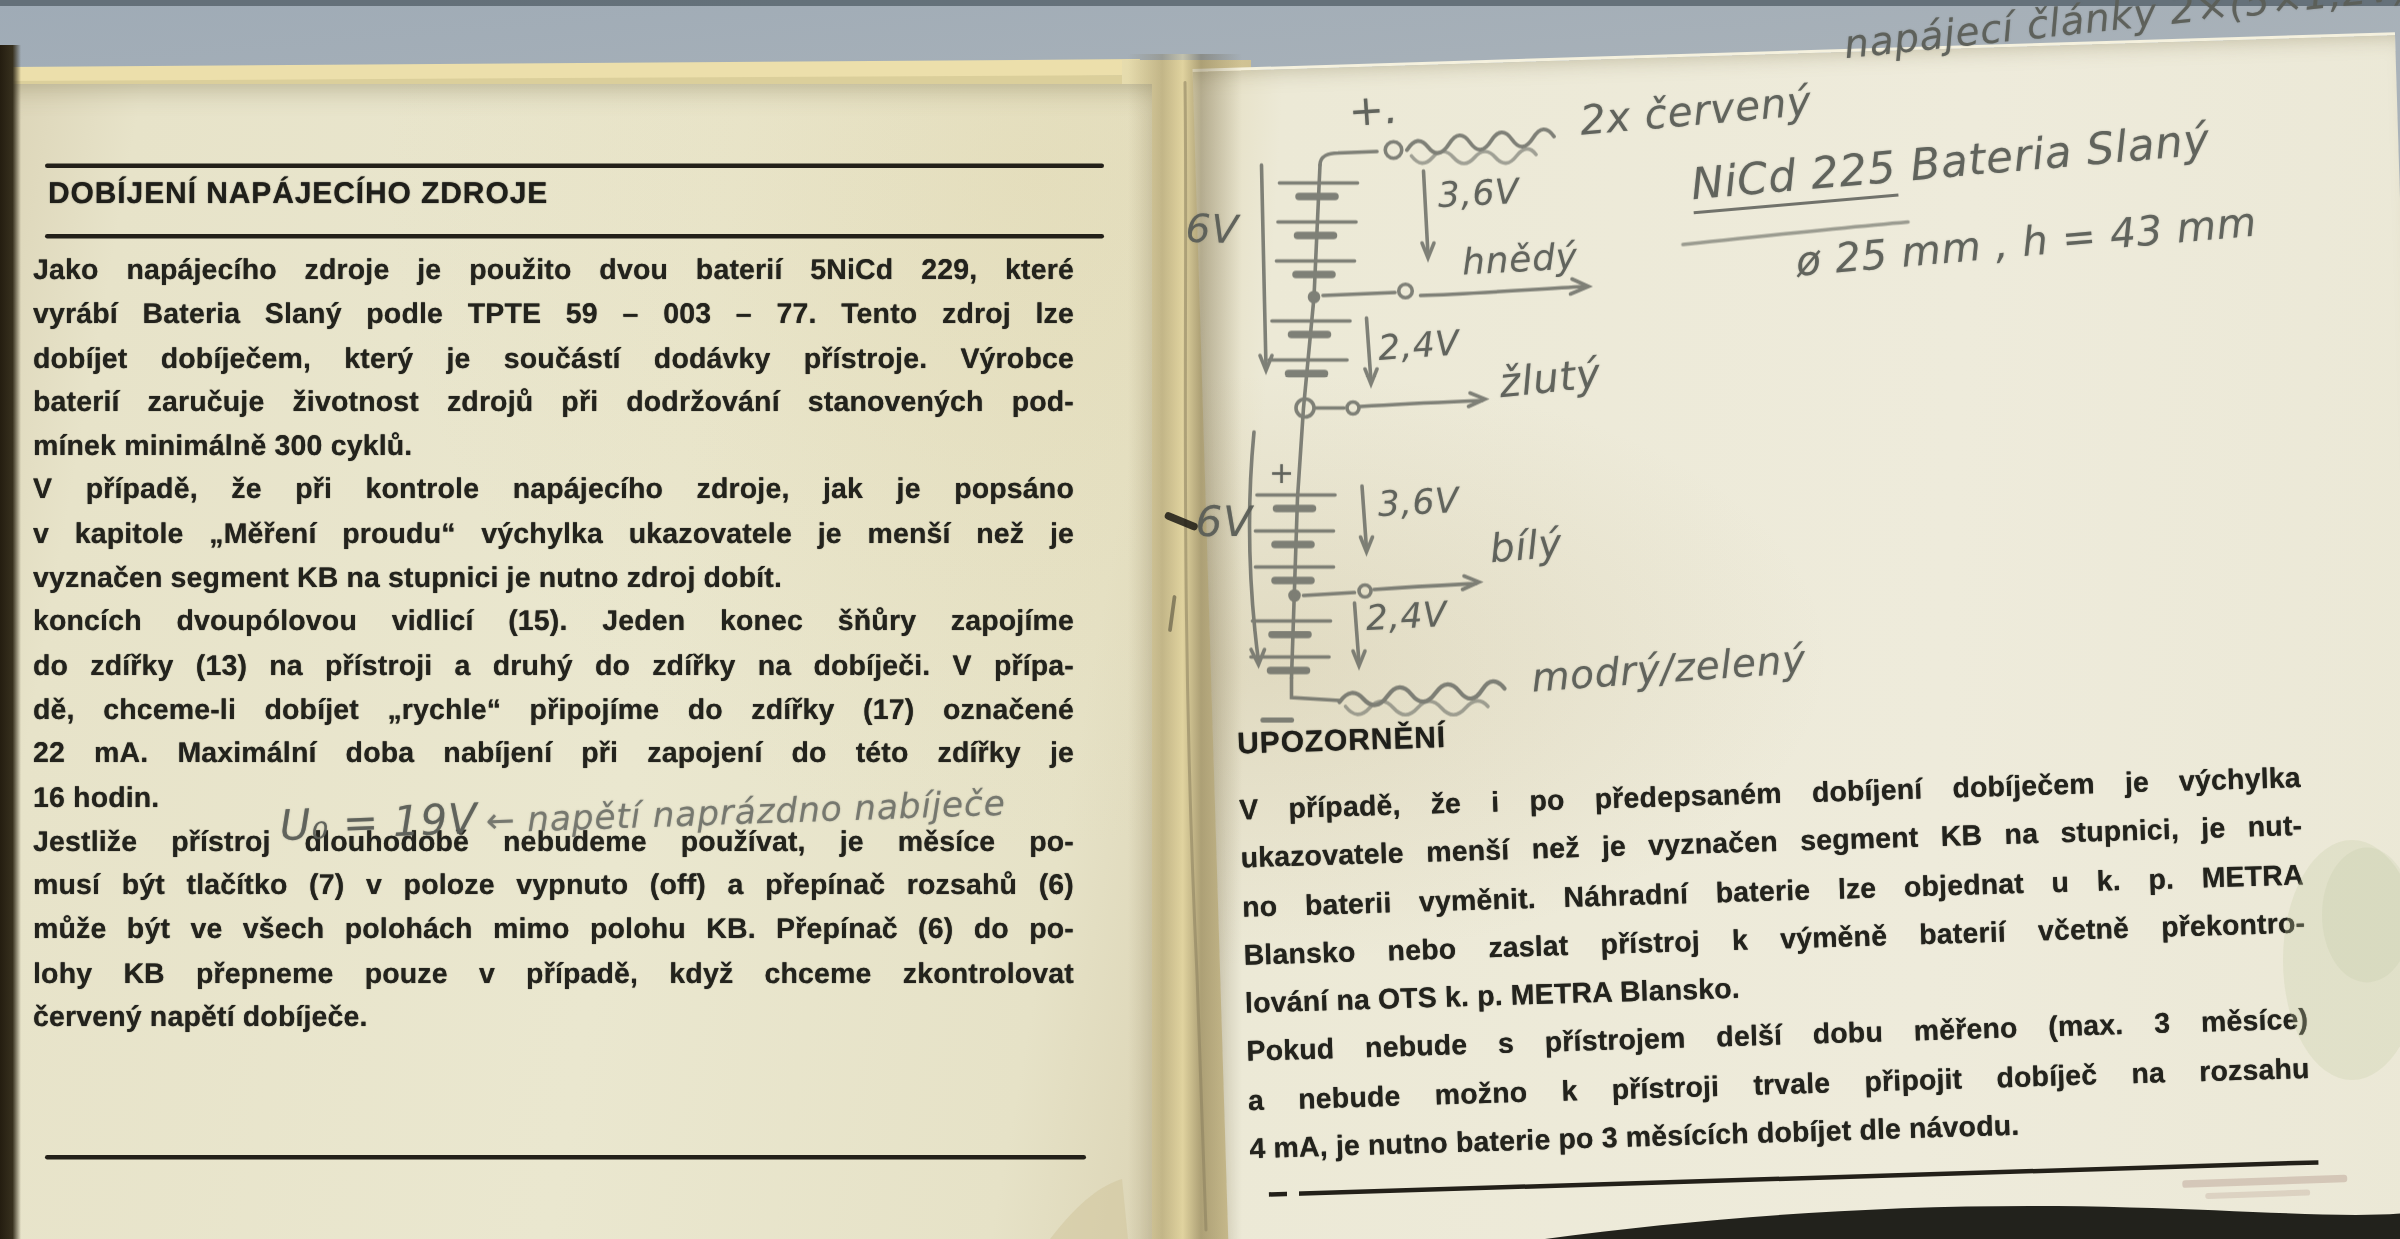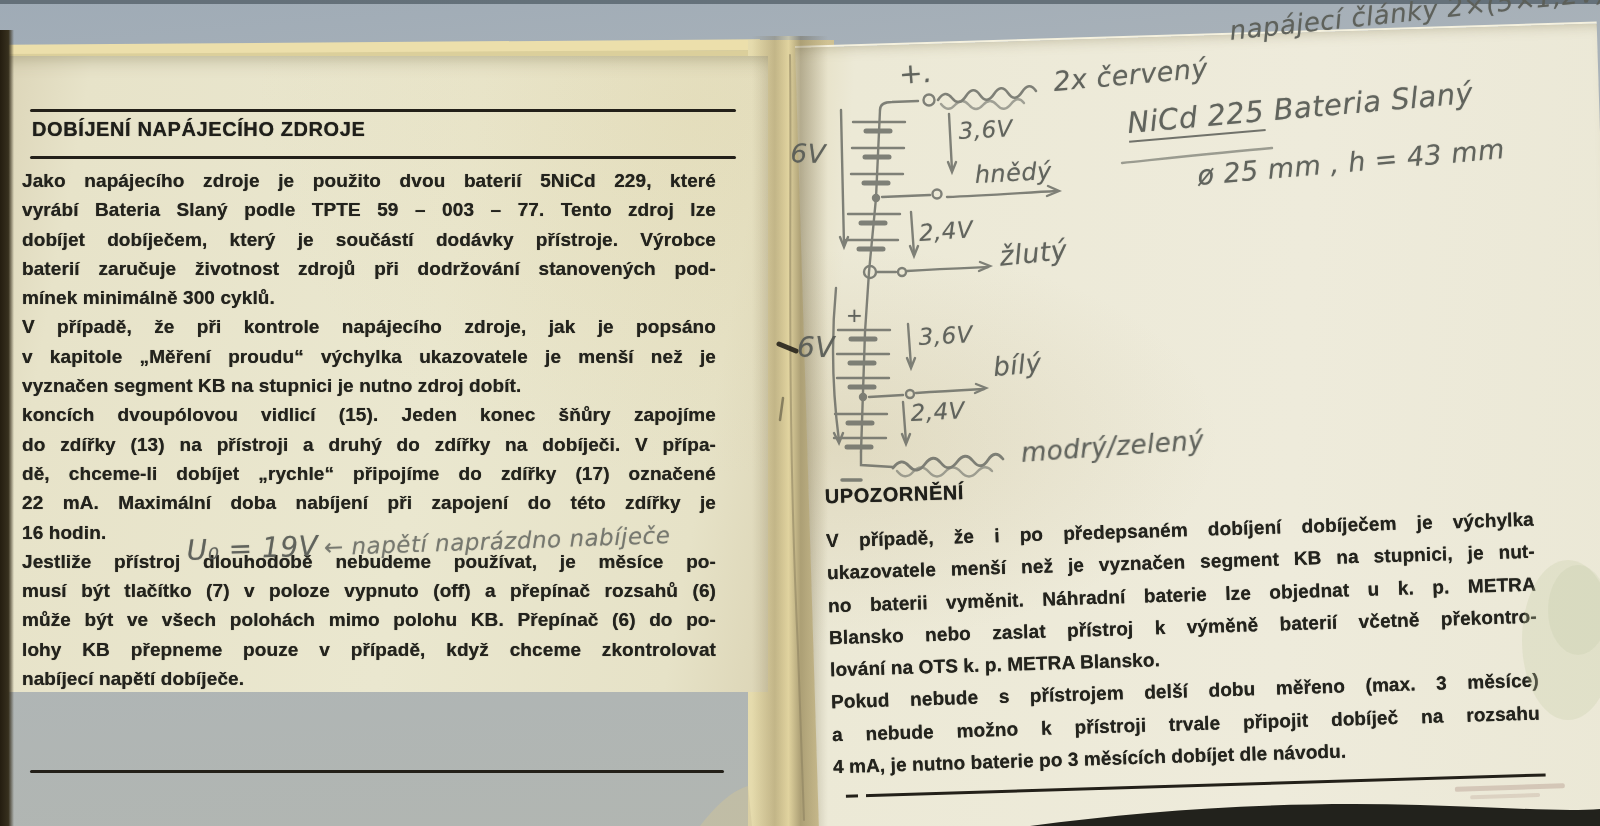--- a/index.html
+++ b/index.html
@@ -8,21 +8,21 @@
     background:linear-gradient(175deg,#9fabb6 0%,#a9b2b9 18%,#aeb5b8 55%,#b2b6b0 100%);
     font-family:"Liberation Sans",sans-serif;
   }
   #top-edge-line{position:absolute;left:0;top:0;width:1600px;height:4px;background:#55626a;opacity:.8;}
   
   .stack-strip{position:absolute;pointer-events:none;}
   #gutter-base{position:absolute;left:748px;top:40px;width:86px;height:786px;
     background:linear-gradient(90deg,#e6dcae 0%,#dccf9e 45%,#cfc192 100%);}
   
   #left-page{
-    position:absolute;left:6px;top:56px;width:762px;height:636px;
+    position:absolute;left:6px;top:56px;width:762px;height:770px;
     background:
       radial-gradient(ellipse at 90% 8%, rgba(214,196,130,.18), rgba(0,0,0,0) 45%),
       linear-gradient(100deg,#dcd5b8 0%,#e7e3c9 10%,#eae7cf 55%,#e6e2c7 88%,#dcd5b6 100%);
     box-shadow:inset 0 14px 18px -12px rgba(120,110,70,.45);
   }
   #left-dark-strip{position:absolute;left:0;top:30px;width:14px;height:796px;
     background:linear-gradient(90deg,#241d10 0%,#37301e 60%,rgba(55,48,30,0) 100%);}
   .rule{position:absolute;background:#232019;height:3px;border-radius:2px;}
   .page-heading{
     position:absolute;font-weight:700;color:#1f1f1a;font-size:20px;letter-spacing:.6px;
@@ -87,21 +87,21 @@
         <div class="jline last">vyznačen segment KB na stupnici je nutno zdroj dobít.</div>
         <div class="jline">koncích dvoupólovou vidlicí (15). Jeden konec šňůry zapojíme</div>
         <div class="jline">do zdířky (13) na přístroji a druhý do zdířky na dobíječi. V přípa-</div>
         <div class="jline">dě, chceme-li dobíjet „rychle“ připojíme do zdířky (17) označené</div>
         <div class="jline">22 mA. Maximální doba nabíjení při zapojení do této zdířky je</div>
         <div class="jline last">16 hodin.</div>
         <div class="jline">Jestliže přístroj dlouhodobě nebudeme používat, je měsíce po-</div>
         <div class="jline">musí být tlačítko (7) v poloze vypnuto (off) a přepínač rozsahů (6)</div>
         <div class="jline">může být ve všech polohách mimo polohu KB. Přepínač (6) do po-</div>
         <div class="jline">lohy KB přepneme pouze v případě, když chceme zkontrolovat</div>
-        <div class="jline last">nabíjecí napětí dobíječe.</div>
+        <div class="jline last">červený napětí dobíječe.</div>
       </div>
 
     <div class="rule" style="left:24px;top:714px;width:694px;"></div>
   </div>
 
   <div id="right-page">
     <div id="rp-heading" class="page-heading">UPOZORNĚNÍ</div>
     <div id="rp-text" class="print-block">
         <div class="jline">V případě, že i po předepsaném dobíjení dobíječem je výchylka</div>
         <div class="jline">ukazovatele menší než je vyznačen segment KB na stupnici, je nut-</div>

